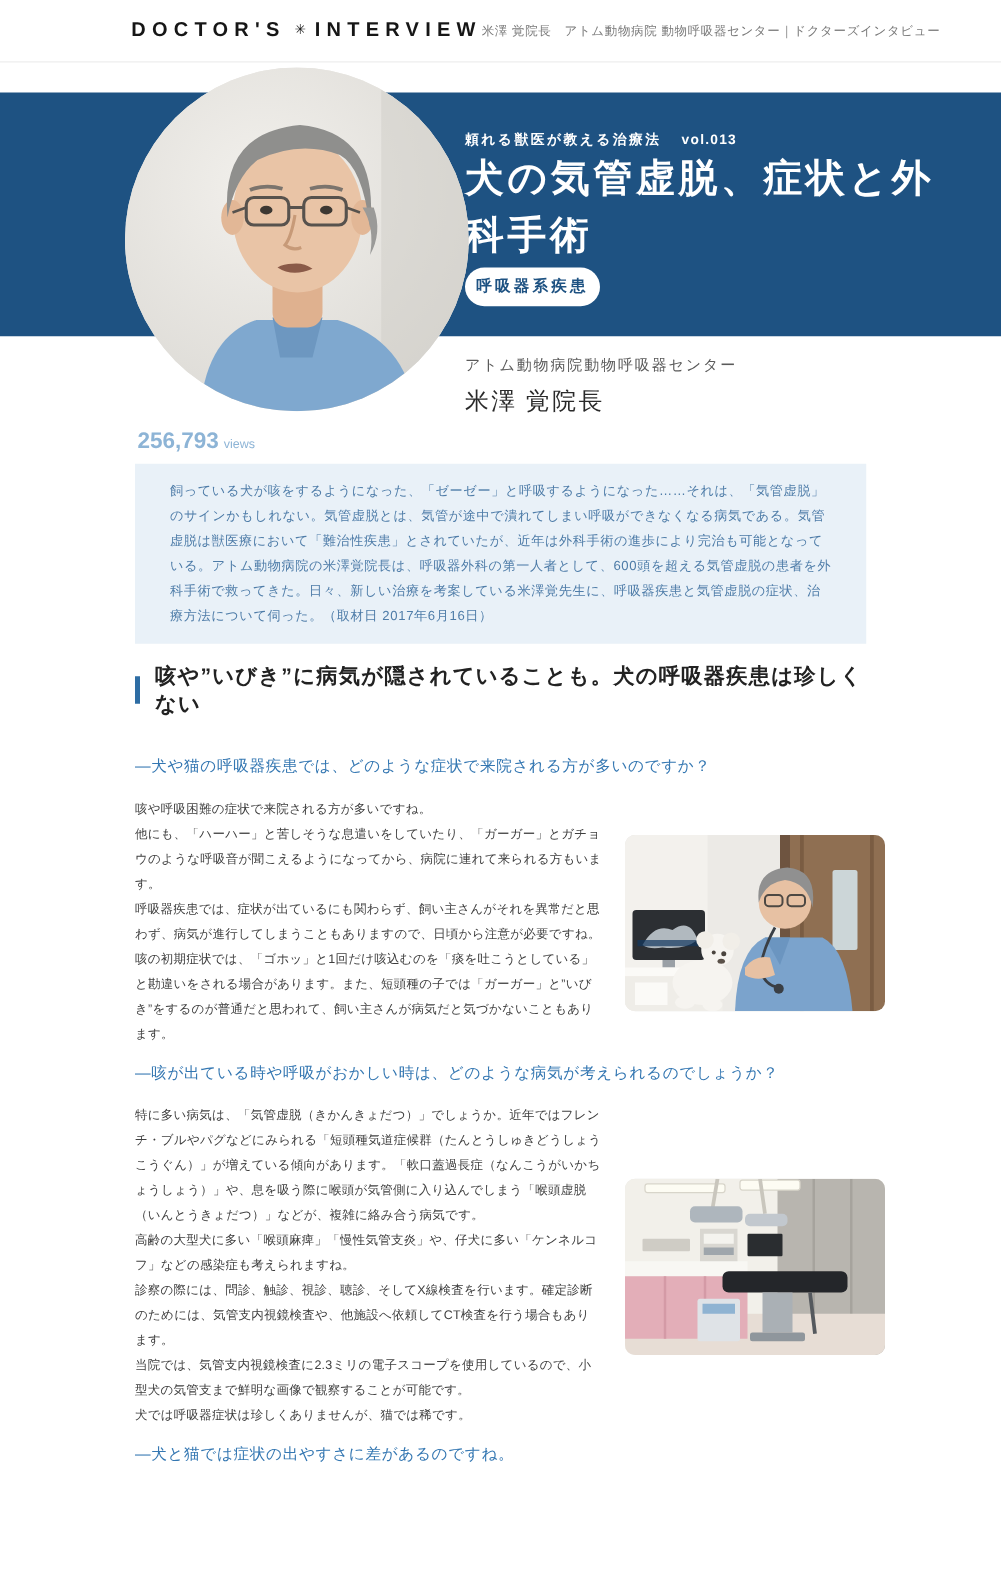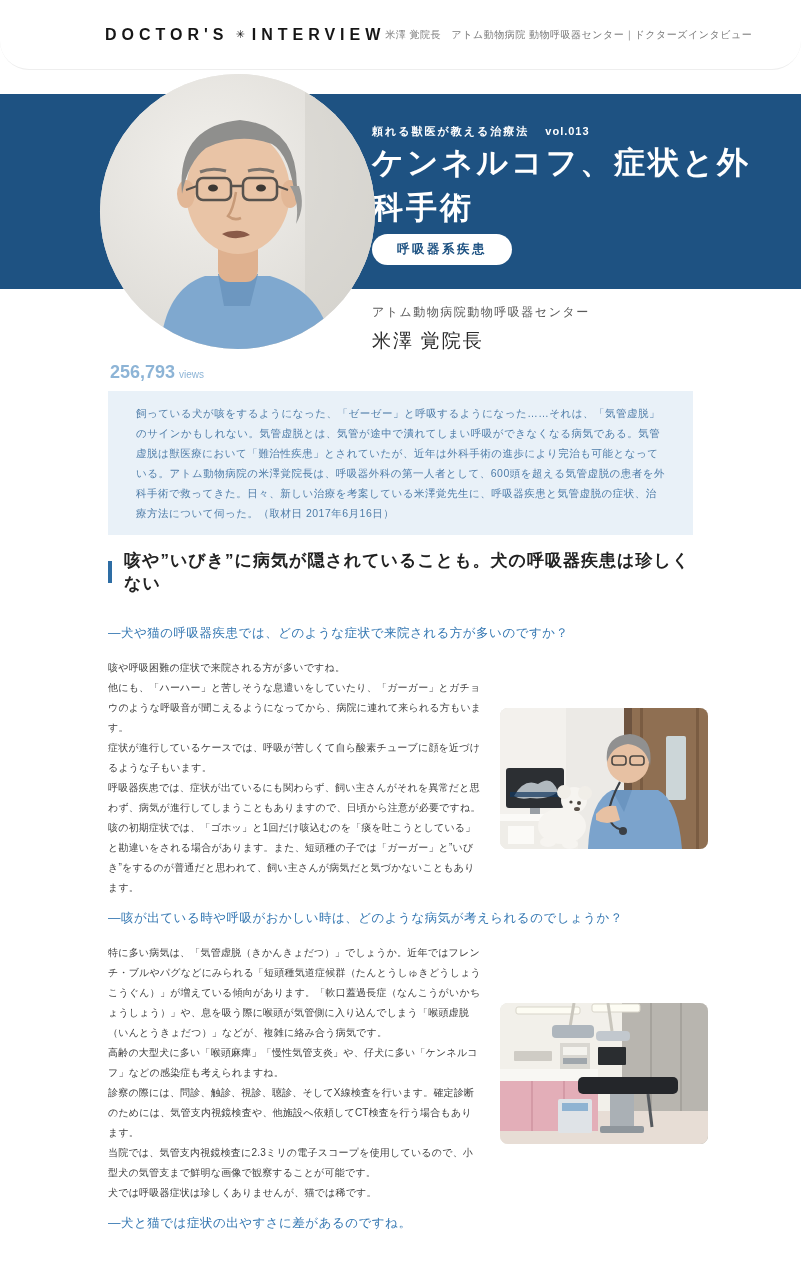--- a/index.html
+++ b/index.html
@@ -5,36 +5,36 @@
   :root{
     --banner:#1e5282; --accent:#3477b2; --views:#8db4d6;
     --intro-bg:#e9f1f8; --intro-text:#4e7ca8; --body-text:#3e3e3e;
   }
   *{box-sizing:border-box;}
   html,body{margin:0;padding:0;}
   body{background:#fff;font-family:"Liberation Sans","DejaVu Sans",sans-serif;}
   .page{position:relative;width:801px;height:1265px;margin:0;background:#fff;overflow:hidden;}
 
   
-  .hdr{height:70px;display:flex;justify-content:space-between;align-items:center;
-       padding:0 100px 0 105px;border-bottom:1px solid #eee;border-radius:29px;}
+  .hdr{height:50px;display:flex;justify-content:space-between;align-items:center;
+       padding:0 100px 0 105px;border-bottom:1px solid #eee;}
   .logo{font-weight:bold;font-size:16px;letter-spacing:5px;color:#161616;cursor:pointer;white-space:nowrap;}
   .logo .mark{font-size:11px;margin:0 7px;vertical-align:2px;letter-spacing:0;}
   .crumb{font-size:10px;color:#7a7a7a;letter-spacing:0.5px;white-space:nowrap;}
 
   
   .hero{position:relative;height:258px;margin-top:24px;}
   .banner{position:absolute;left:0;right:0;top:0;height:195px;background:var(--banner);}
   .series{position:absolute;left:372px;top:30px;color:#fff;font-size:11px;font-weight:bold;letter-spacing:2px;}
   .series .vol{margin-left:16px;letter-spacing:1px;}
   .title{position:absolute;left:372px;top:46px;width:392px;margin:0;color:#fff;
          font-family:"Liberation Serif","DejaVu Serif",serif;font-weight:600;
          font-size:31px;line-height:45px;letter-spacing:3px;}
   .badge{position:absolute;left:372px;top:140px;background:#fff;color:var(--banner);
-         font-size:12.5px;font-weight:bold;letter-spacing:2.5px;padding:7px 25px;
+         font-size:12.5px;font-weight:bold;letter-spacing:2.5px;padding:7px 9px;
          border-radius:18px;cursor:pointer;}
   .avatar{position:absolute;left:100px;top:-20px;width:275px;height:275px;border-radius:50%;
           overflow:hidden;background:#e9e7e3;}
   .avatar svg{display:block;}
   .doctor-info{position:absolute;left:372px;top:210px;}
   .hospital{font-size:12px;color:#5a5a5a;letter-spacing:1.5px;}
   .docname{margin-top:7px;font-size:19px;color:#2a2a2a;letter-spacing:2px;
            font-family:"Liberation Serif","DejaVu Serif",serif;}
 
   
@@ -67,21 +67,21 @@
 <div class="page">
 
   <header class="hdr">
     <div class="logo"><span>DOCTOR'S</span><span class="mark">✳</span><span>INTERVIEW</span></div>
     <div class="crumb">米澤 覚院長　アトム動物病院 動物呼吸器センター｜ドクターズインタビュー</div>
   </header>
 
   <section class="hero">
     <div class="banner">
       <div class="series"><span>頼れる獣医が教える治療法</span><span class="vol">vol.013</span></div>
-      <h1 class="title">ケンネルコフ、症状と外科手術</h1>
+      <h1 class="title">犬の気管虚脱、症状と外科手術</h1>
       <div class="badge">呼吸器系疾患</div>
     </div>
     <div class="avatar">
       <svg width="275" height="275" viewBox="0 0 275 275">
         <defs>
           <radialGradient id="bgv" cx="40%" cy="35%" r="80%">
             <stop offset="0%" stop-color="#f2f0ec"></stop>
               <stop offset="100%" stop-color="#d9d7d2"></stop>
           </radialGradient>
         </defs>
@@ -124,21 +124,20 @@
     <span class="bar"></span>
     <span>咳や”いびき”に病気が隠されていることも。犬の呼吸器疾患は珍しくない</span>
   </h2>
 
   <section class="qa first">
     <h3 class="q">―犬や猫の呼吸器疾患では、どのような症状で来院される方が多いのですか？</h3>
     <div class="row">
       <div class="answer">
         <p>咳や呼吸困難の症状で来院される方が多いですね。</p>
         <p>他にも、「ハーハー」と苦しそうな息遣いをしていたり、「ガーガー」とガチョウのような呼吸音が聞こえるようになってから、病院に連れて来られる方もいます。</p>
-        <p>症状が進行しているケースでは、呼吸が苦しくて自ら酸素チューブに顔を近づけるような子もいます。</p>
         <p>呼吸器疾患では、症状が出ているにも関わらず、飼い主さんがそれを異常だと思わず、病気が進行してしまうこともありますので、日頃から注意が必要ですね。</p>
         <p>咳の初期症状では、「ゴホッ」と1回だけ咳込むのを「痰を吐こうとしている」と勘違いをされる場合があります。また、短頭種の子では「ガーガー」と”いびき”をするのが普通だと思われて、飼い主さんが病気だと気づかないこともあります。</p>
       </div>
       <figure class="photo">
         <svg width="208" height="141" viewBox="0 0 208 141">
           <rect width="208" height="141" fill="#eceae6"></rect>
           <rect x="0" y="0" width="66" height="141" fill="#f3f1ed"></rect>
           <rect x="124" y="0" width="8" height="141" fill="#6e5440"></rect>
           <rect x="132" y="0" width="76" height="141" fill="#8f6f52"></rect>
           <rect x="140" y="0" width="3" height="141" fill="#7a5c42"></rect>

